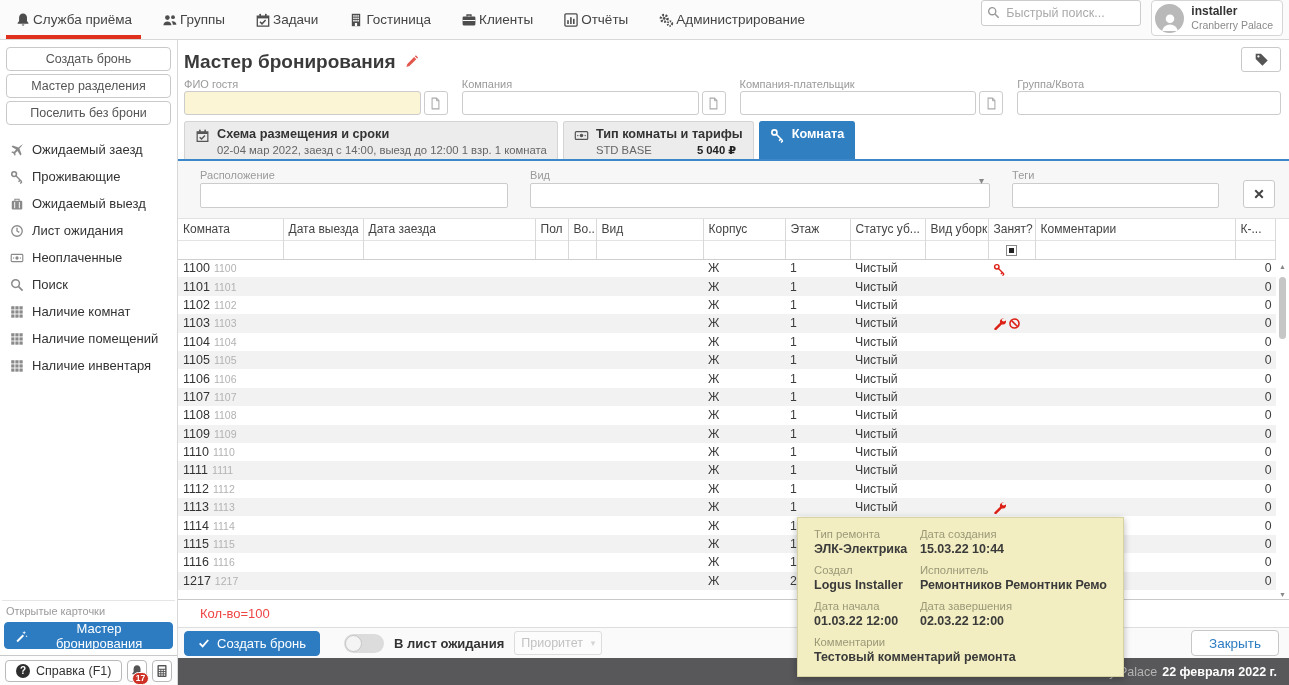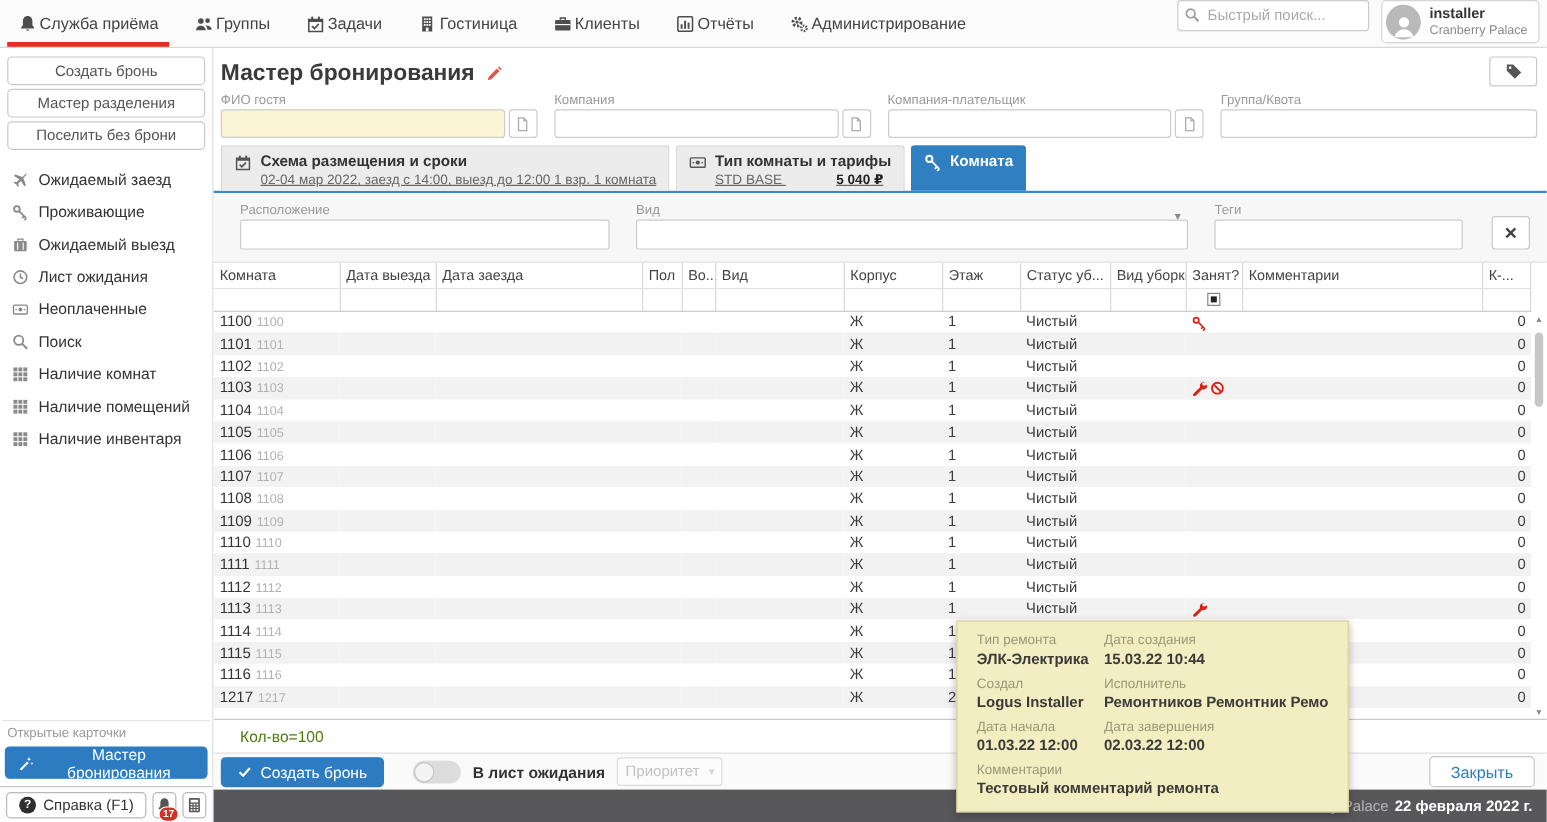--- a/index.html
+++ b/index.html
@@ -59,21 +59,21 @@
   .frow { display:flex; gap:3px; }
   .frow input { flex:1; min-width:0; height:24px; border:1px solid #ccc; border-radius:3px; padding:0 6px; font-size:13px; font-family:inherit; background:#fff; }
   .frow input.hl { background:#fbf5d5; }
   .doc-btn { width:24px; height:24px; background:#fff; border:1px solid #ccc; border-radius:3px; display:flex; align-items:center; justify-content:center; color:#aaa; cursor:pointer; }
   .doc-btn .icn { width:13px; height:13px; }
 
   .tabs { display:flex; gap:5px; padding:0 0 0 6px; border-bottom:2px solid #3b87c9; flex:0 0 40px; }
   .tab { display:flex; gap:7px; padding:4px 10px 3px; background:#ececec; border:1px solid #d4d4d4; border-bottom:none; border-radius:3px 3px 0 0; cursor:pointer; height:38px; }
   .tab .icn { width:15px; height:15px; margin-top:2px; color:#555; }
   .tab-title { font-size:12.7px; font-weight:bold; color:#333; line-height:1.35; white-space:nowrap; }
-  .tab-sub { font-size:11.3px; color:#666; line-height:1.3; white-space:nowrap;text-decoration:underline; }
+  .tab-sub { font-size:11.3px; color:#666; line-height:1.3; white-space:nowrap; }
   .tab-sub b { color:#222;padding-left:42px; }
   .tab.active { background:#2f7fc1; border-color:#2f7fc1; }
   .tab.active .tab-title { color:#fff; }
   .tab.active .icn { color:#fff; }
 
   .filterbar { background:#f7f7f7; border-bottom:1px solid #e2e2e2; padding:8px 14px 10px 22px; display:flex; gap:22px; align-items:flex-end; flex:0 0 58px; }
   .filterbar .fg { display:flex; flex-direction:column; }
   .filterbar .flabel { font-size:11px; color:#9a9a9a; margin-bottom:2px; }
   .filterbar input { height:25px; border:1px solid #ccc; border-radius:2px; padding:0 6px; font-size:13px; background:#fff; font-family:inherit; }
   .sel { position:relative; }
@@ -88,21 +88,21 @@
   .filter-sq { display:inline-block; width:11px; height:11px; border:1px solid #888; background:#fff; position:relative; vertical-align:middle; cursor:pointer; }
   .filter-sq::after { content:""; position:absolute; left:2px; top:2px; width:5px; height:5px; background:#222; }
   tbody td { font-size:12.3px; color:#3c3c3c; padding:1px 5px; height:18.4px; white-space:nowrap; overflow:hidden; }
   tbody tr { cursor:pointer; }
   tbody tr:nth-child(even) { background:#f2f2f2; }
   .room-num { font-size:12.5px; color:#333; }
   .room-alt { font-size:10.5px; color:#b2b2b2; margin-left:4px; }
   td.cnt { text-align:right; padding-right:4px; }
   .row-ic { display:inline-flex; width:13px; height:13px; color:#dd2016; margin-right:2px; vertical-align:middle; }
   .row-ic svg { width:100%; height:100%; }
-  .count-row { margin-top:auto; border-top:1px solid #c9c9c9; font-size:13px; color:#4d7c0f; padding:6px 0 6px 22px; flex:0 0 26px; background:#fff; }
+  .count-row { margin-top:auto; border-top:1px solid #c9c9c9; font-size:13px; color:#ef4444; padding:6px 0 6px 22px; flex:0 0 26px; background:#fff; }
   .vscroll { position:absolute; top:44px; bottom:28px; right:1px; width:11px; display:flex; flex-direction:column; align-items:center; }
   .vs-arr { font-size:7px; color:#888; line-height:8px; cursor:pointer; }
   .vs-thumb { width:7px; height:62px; background:#c6c6c6; border-radius:4px; margin-top:6px; cursor:pointer; }
   .vs-arr.down { margin-top:auto; }
 
   .action-bar { flex:0 0 31px; border-top:1px solid #dedede; background:#fafafa; display:flex; align-items:center; gap:10px; padding:0 10px 0 6px; }
   .create-btn { display:flex; align-items:center; gap:7px; background:#2d7cc2; color:#fff; border:1px solid #2d7cc2; border-radius:4px; height:25px; padding:0 13px; font-size:13px; cursor:pointer; font-family:inherit; }
   .create-btn .icn { width:12px; height:12px; color:#fff; }
   .toggle { width:40px; height:19px; border-radius:10px; background:#dcdcdc; position:relative; cursor:pointer; flex:0 0 40px; margin-left:14px; }
   .toggle .knob { position:absolute; left:1px; top:1px; width:17px; height:17px; border-radius:50%; background:#f4f4f4; border:1px solid #c5c5c5; }

